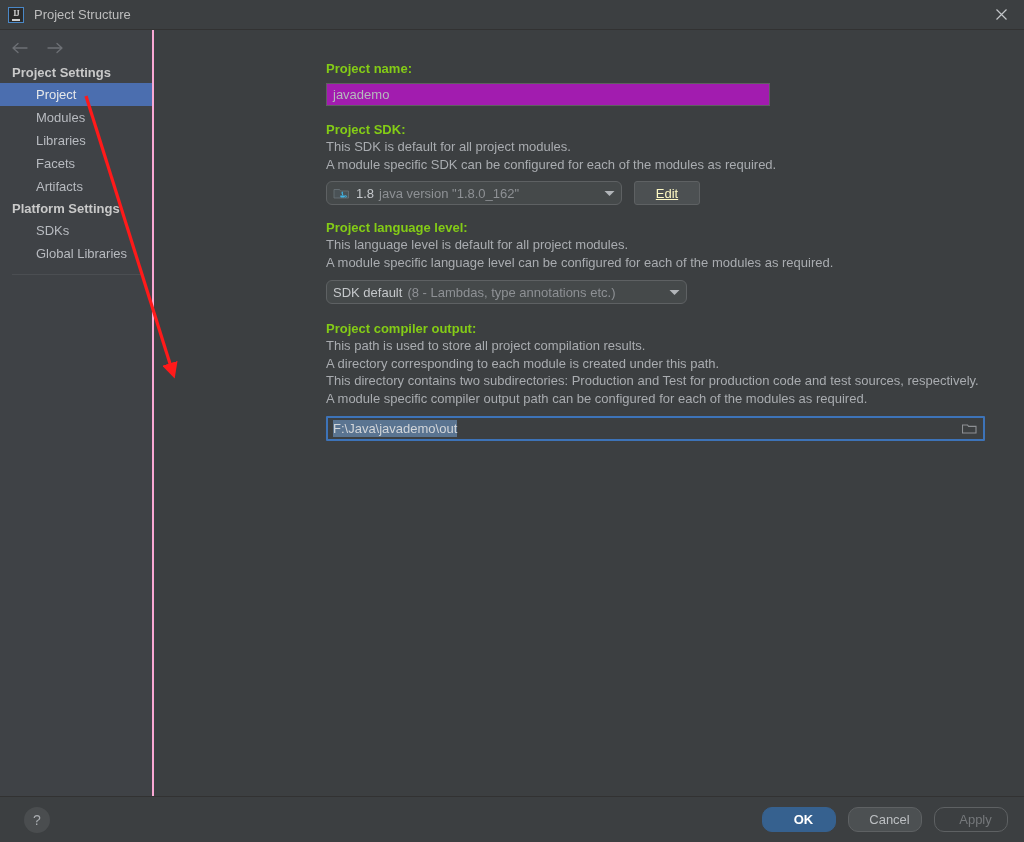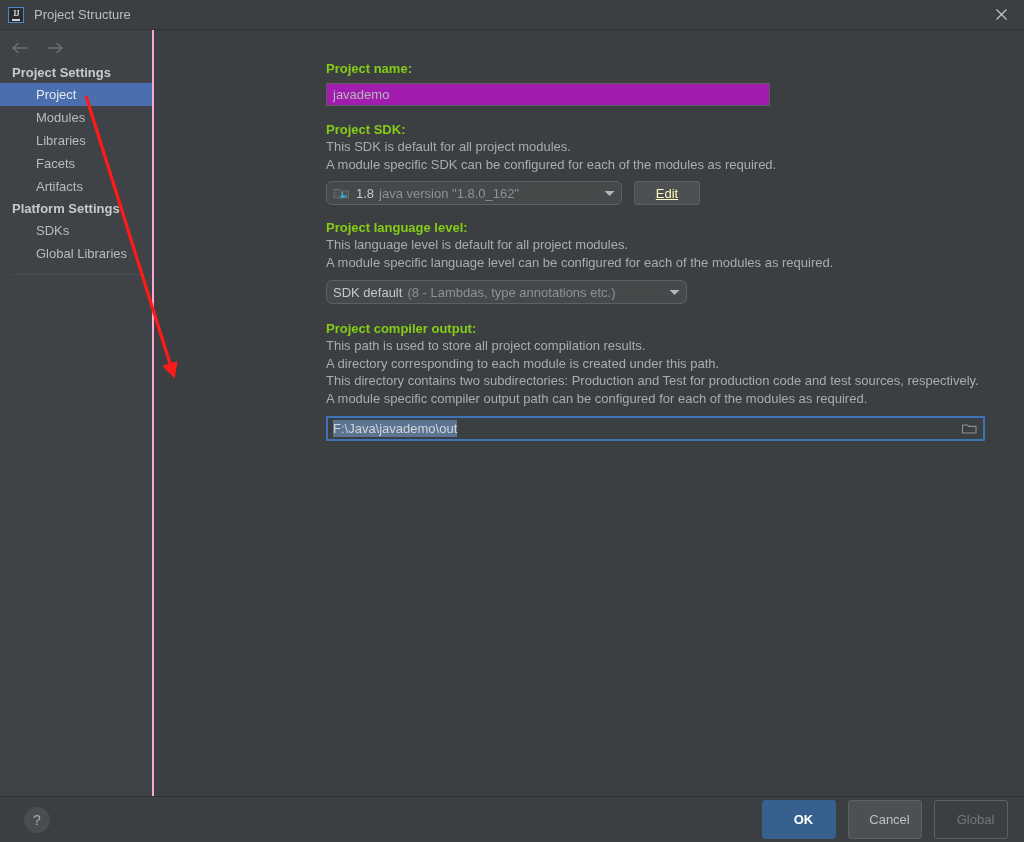--- a/index.html
+++ b/index.html
@@ -239,24 +239,24 @@
     width: 26px; height: 26px;
     border-radius: 50%;
     background: #4a4d4f;
     color: #a9acb0;
     display: flex; align-items: center; justify-content: center;
     font-size: 14px;
     margin-left: 8px;
   }
   .footer-spacer { flex: 1 1 auto; }
   .footer-btn {
-    height: 39px;
+    height: 25px;
     width: 74px;
     margin-left: 12px;
-    border-radius: 3px;
+    border-radius: 10px;
     font-size: 13px;
     display: inline-flex;
     align-items: center;
     justify-content: center;
     border: 1px solid #5e6163;
     background: #4c5052;
     color: #bcbfc2;
     box-sizing: border-box;
     font-family: "Liberation Sans", sans-serif;
     padding-left: 9px;
@@ -400,21 +400,21 @@
       </div>
 
     </div>
   </div>
 
   <div class="footer">
     <div class="help-btn">?</div>
     <div class="footer-spacer"></div>
     <div class="footer-btn primary">OK</div>
     <div class="footer-btn">Cancel</div>
-    <div class="footer-btn disabled">Global</div>
+    <div class="footer-btn disabled">Apply</div>
   </div>
 </div>
 
 <svg class="annotation" viewBox="0 0 1024 842">
   <defs>
     <marker id="redhead" markerWidth="5" markerHeight="5" refX="2.2" refY="2.5" orient="auto">
       <path d="M0,0 L5,2.5 L0,5 z" fill="#ff1a1a"></path>
     </marker>
   </defs>
   <line x1="86" y1="96" x2="172" y2="370" stroke="#ff1a1a" stroke-width="3.2" marker-end="url(#redhead)"></line>

